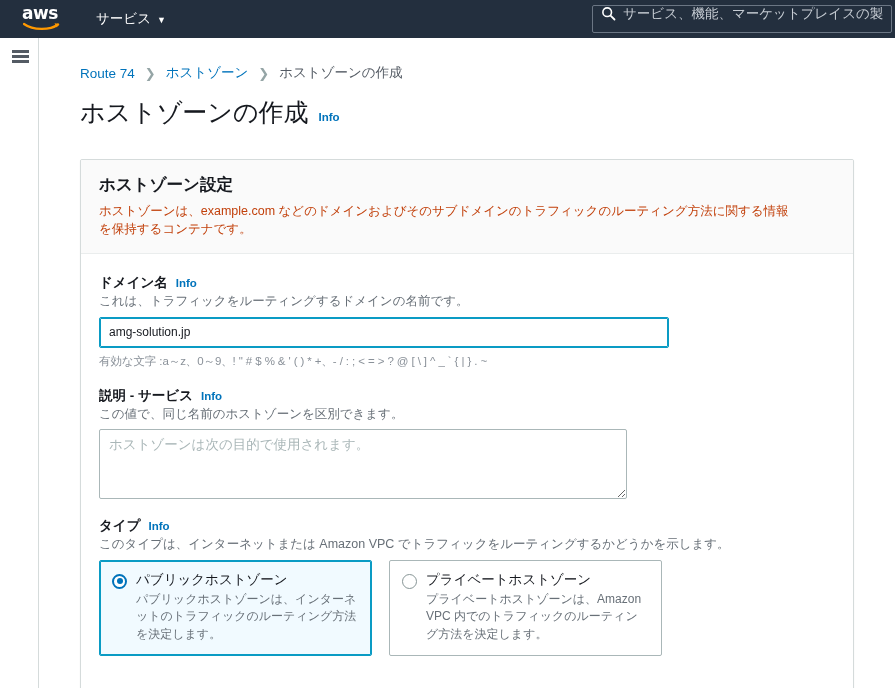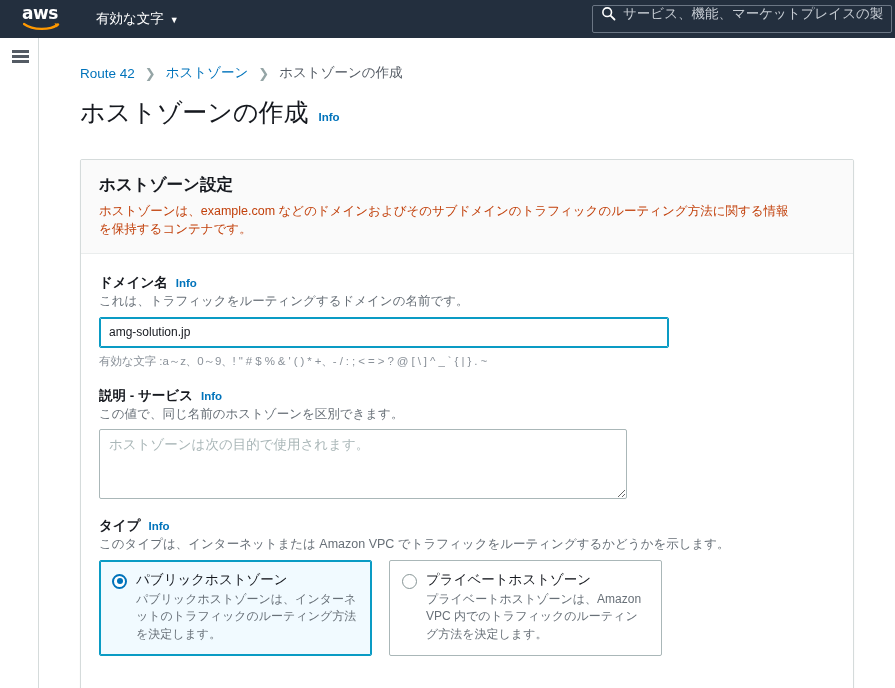--- a/index.html
+++ b/index.html
@@ -353,21 +353,21 @@
     <span class="wordmark">aws</span>
     <span class="smile">
       <svg width="38" height="9" viewBox="0 0 38 9">
         <path d="M1 2 C10 8.5, 27 8.5, 35 2.5" stroke="#ff9900" stroke-width="2.2" fill="none" stroke-linecap="round"></path>
         <path d="M31.5 1.2 L36.4 2.1 L33.6 5.4 Z" fill="#ff9900"></path>
       </svg>
     </span>
   </div>
 
   <div class="services-menu">
-    <span>有効な文字</span>
+    <span>サービス</span>
     <span class="caret">▼</span>
   </div>
 
   <div class="search-wrap">
     <span class="search-icon">
       <svg width="15" height="15" viewBox="0 0 16 16">
         <circle cx="6.6" cy="6.6" r="4.6" stroke="#ffffff" stroke-width="1.7" fill="none"></circle>
         <line x1="10.2" y1="10.2" x2="14.4" y2="14.4" stroke="#ffffff" stroke-width="1.9" stroke-linecap="round"></line>
       </svg>
     </span>
@@ -379,21 +379,21 @@
   <div class="hamburger">
     <span></span>
     <span></span>
     <span></span>
   </div>
 </div>
 
 <div class="content">
 
   <div class="breadcrumb">
-    <a href="#">Route 42</a>
+    <a href="#">Route 74</a>
     <span class="sep">❯</span>
     <a href="#">ホストゾーン</a>
     <span class="sep">❯</span>
     <span class="current">ホストゾーンの作成</span>
   </div>
 
   <div class="page-title-row">
     <h1 class="page-title">ホストゾーンの作成</h1>
     <a href="#" class="info-link">Info</a>
   </div>

